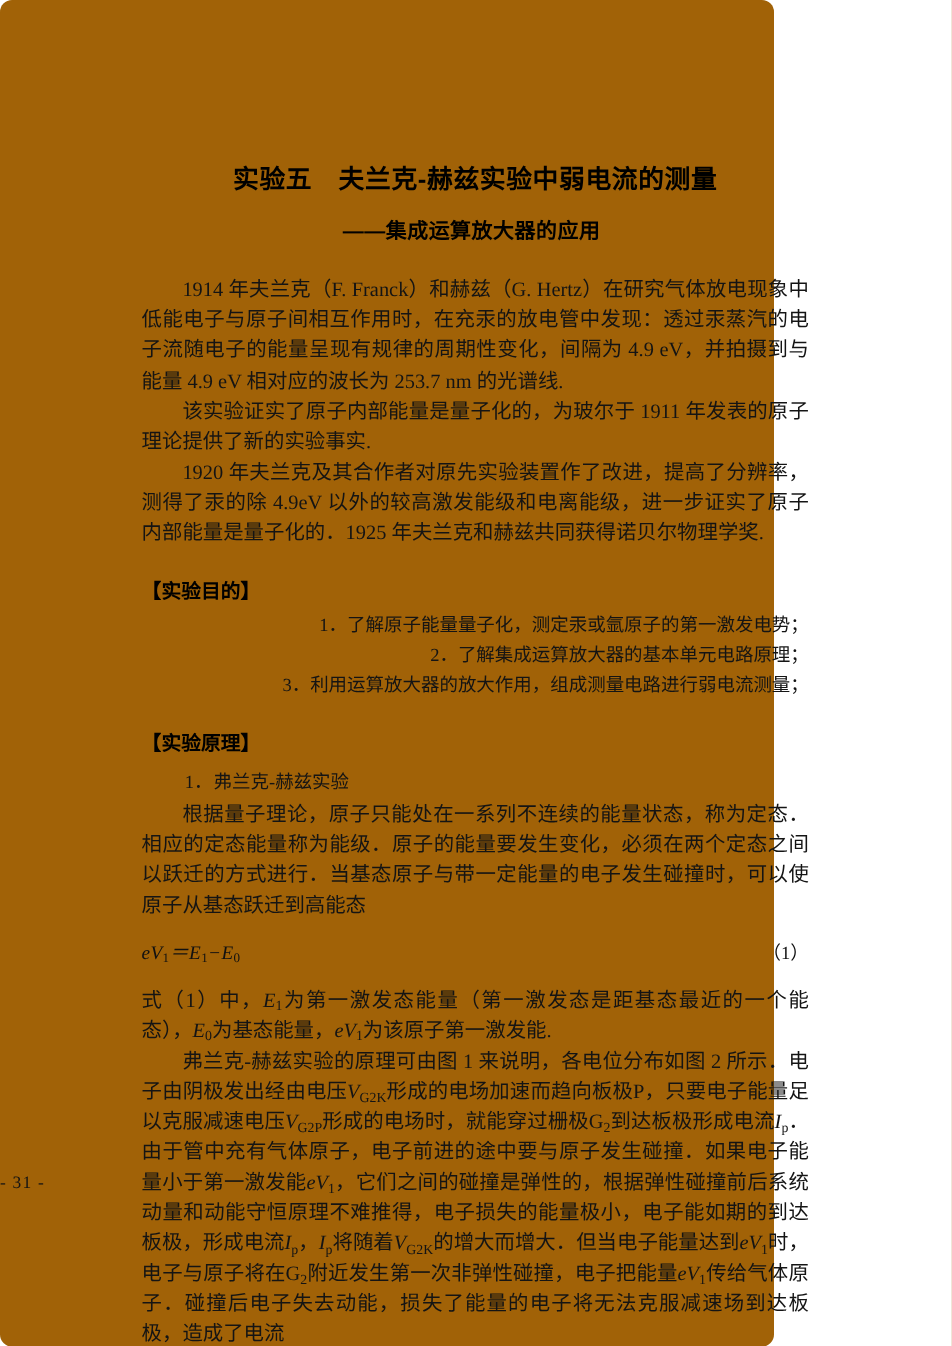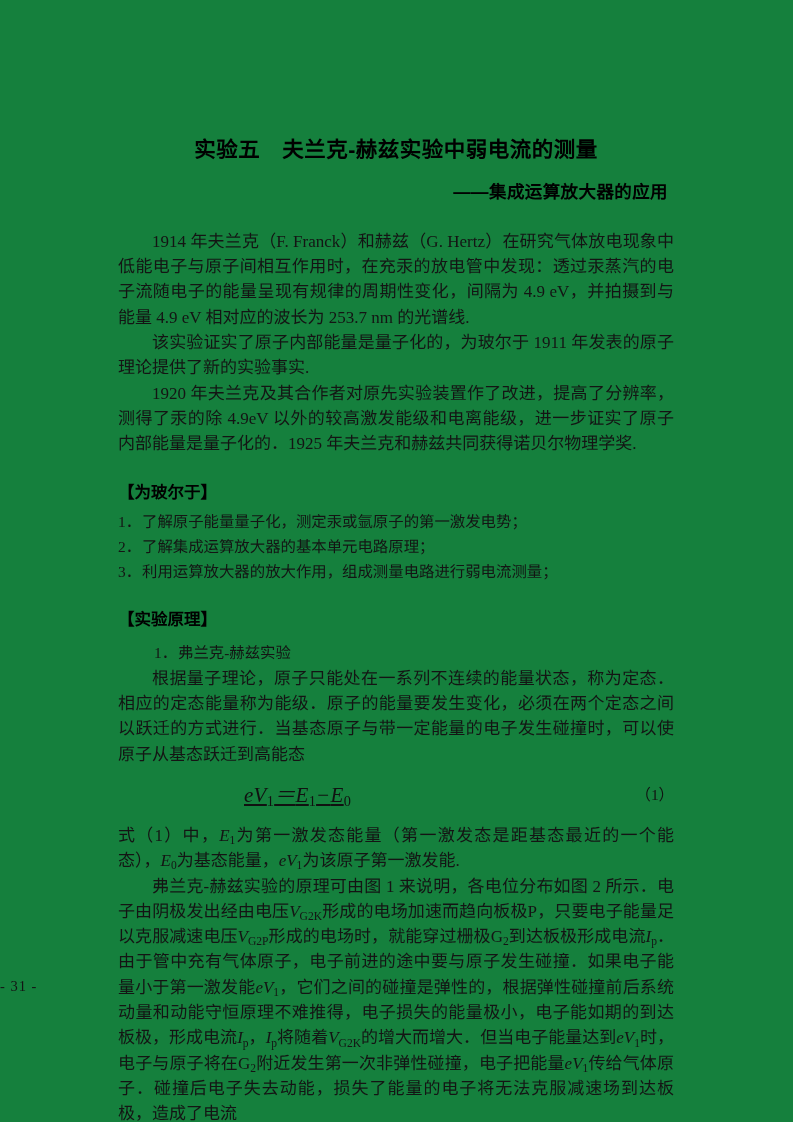--- a/index.html
+++ b/index.html
@@ -14,23 +14,24 @@
     position: relative;
     overflow: hidden;
     font-family: "Liberation Serif", "DejaVu Serif", serif;
     color: #111111;
     -webkit-font-smoothing: antialiased;
   }
 
   .page {
     position: absolute;
     left: 0; top: 0;
-    width: 793px;
+    width: 645px;
     height: 1122px;
-    background: #15803d;
+    background: #a16207;
+    border-radius: 10px;
   }
 
   .content {
     position: absolute;
     left: 118px;
     top: 0;
     width: 556px;
   }
 
   
@@ -43,21 +44,21 @@
     margin: 0;
     padding-top: 137px;
     line-height: 1.25;
     color: #000;
   }
   .doc-subtitle {
     font-family: "Liberation Sans", "DejaVu Sans", sans-serif;
     font-weight: bold;
     font-size: 17.5px;
     letter-spacing: 0.4px;
-    text-align: right;
+    text-align: center;
     margin: 0;
     padding-top: 14px;
     padding-right: 6px;
     color: #000;
   }
 
   
   .body-block {
     padding-top: 26px;
   }
@@ -88,20 +89,21 @@
     margin: 0;
     padding: 0;
     list-style: none;
   }
   ol.numlist li {
     font-size: 15.4px;
     line-height: 25.3px;
     padding-left: 0;
     text-indent: 0;
     color: #141414;
+    text-align: right;
   }
   ol.numlist li .num {
     display: inline-block;
     min-width: 24px;
   }
   .sub-item {
     font-size: 15.4px;
     line-height: 25.3px;
     margin: 0;
     margin-left: 36px;
@@ -112,26 +114,24 @@
 
   
   .formula-row {
     position: relative;
     padding-top: 16px;
     padding-bottom: 14px;
     font-size: 15.4px;
     line-height: 24px;
   }
   .formula-body {
-    margin-left: 126px;
     font-family: "Liberation Serif", "DejaVu Serif", serif;
     font-style: italic;
-    font-size: 21px;
+    font-size: 16px;
     letter-spacing: 0.3px;
-    text-decoration: underline;
   }
   .formula-num {
     position: absolute;
     right: 0;
     top: 16px;
     font-style: normal;
     font-size: 15.4px;
   }
   .mi { font-style: italic; }
   sub {
@@ -165,21 +165,21 @@
     <h1 class="doc-title">实验五　夫兰克-赫兹实验中弱电流的测量</h1>
 
     <h2 class="doc-subtitle">——集成运算放大器的应用</h2>
 
     <div class="body-block">
       <p class="para">1914 年夫兰克（F. Franck）和赫兹（G. Hertz）在研究气体放电现象中低能电子与原子间相互作用时，在充汞的放电管中发现：透过汞蒸汽的电子流随电子的能量呈现有规律的周期性变化，间隔为 4.9 eV，并拍摄到与能量 4.9 eV 相对应的波长为 253.7 nm 的光谱线.</p>
       <p class="para">该实验证实了原子内部能量是量子化的，为玻尔于 1911 年发表的原子理论提供了新的实验事实.</p>
       <p class="para">1920 年夫兰克及其合作者对原先实验装置作了改进，提高了分辨率，测得了汞的除 4.9eV 以外的较高激发能级和电离能级，进一步证实了原子内部能量是量子化的．1925 年夫兰克和赫兹共同获得诺贝尔物理学奖.</p>
     </div>
 
-    <h3 class="sec-head">【为玻尔于】</h3>
+    <h3 class="sec-head">【实验目的】</h3>
 
     <ol class="numlist">
       <li>
         <span class="num">1．</span><span>了解原子能量量子化，测定汞或氩原子的第一激发电势；</span>
       </li>
       <li>
         <span class="num">2．</span><span>了解集成运算放大器的基本单元电路原理；</span>
       </li>
       <li>
         <span class="num">3．</span><span>利用运算放大器的放大作用，组成测量电路进行弱电流测量；</span>

